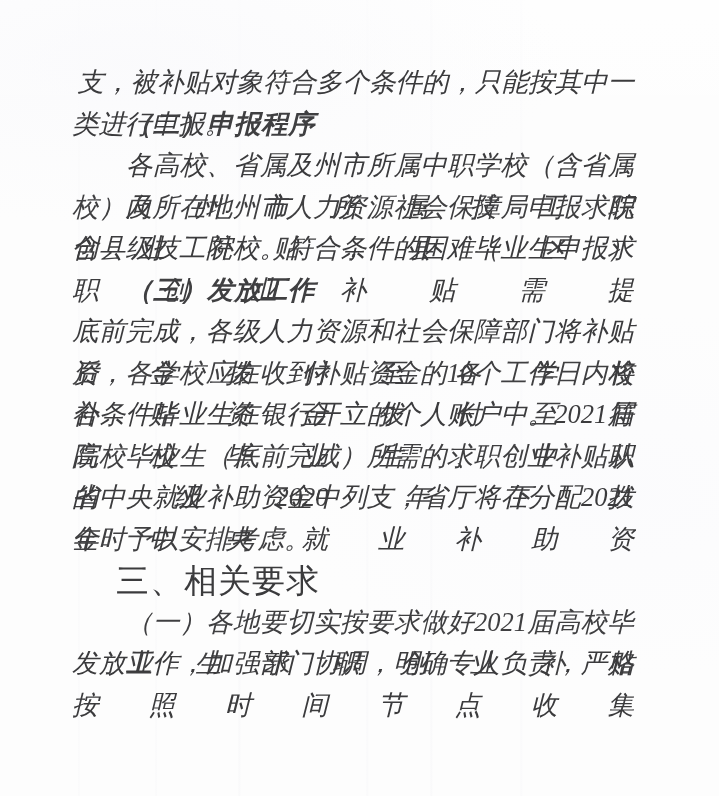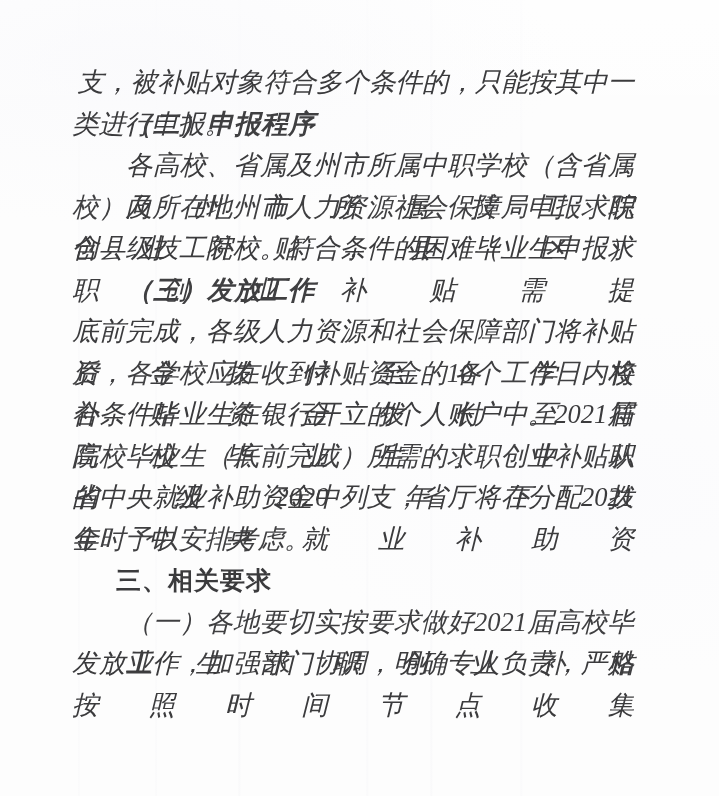--- a/index.html
+++ b/index.html
@@ -100,22 +100,22 @@
     text-align: right;
     text-align-last: left;
   }
 
   .indent2 { padding-left: 54px; }
 
   
   .heading {
     font-family: "DejaVu Sans", "Liberation Sans", sans-serif;
     font-style: normal;
-    font-weight: 700;
-    font-size: 25px;
+    font-weight: 400;
+    font-size: 33px;
     letter-spacing: 1px;
     color: #2f2f31;
   }
 
   
   .subhead {
     font-weight: 700;
     letter-spacing: .5px;
   }
 

